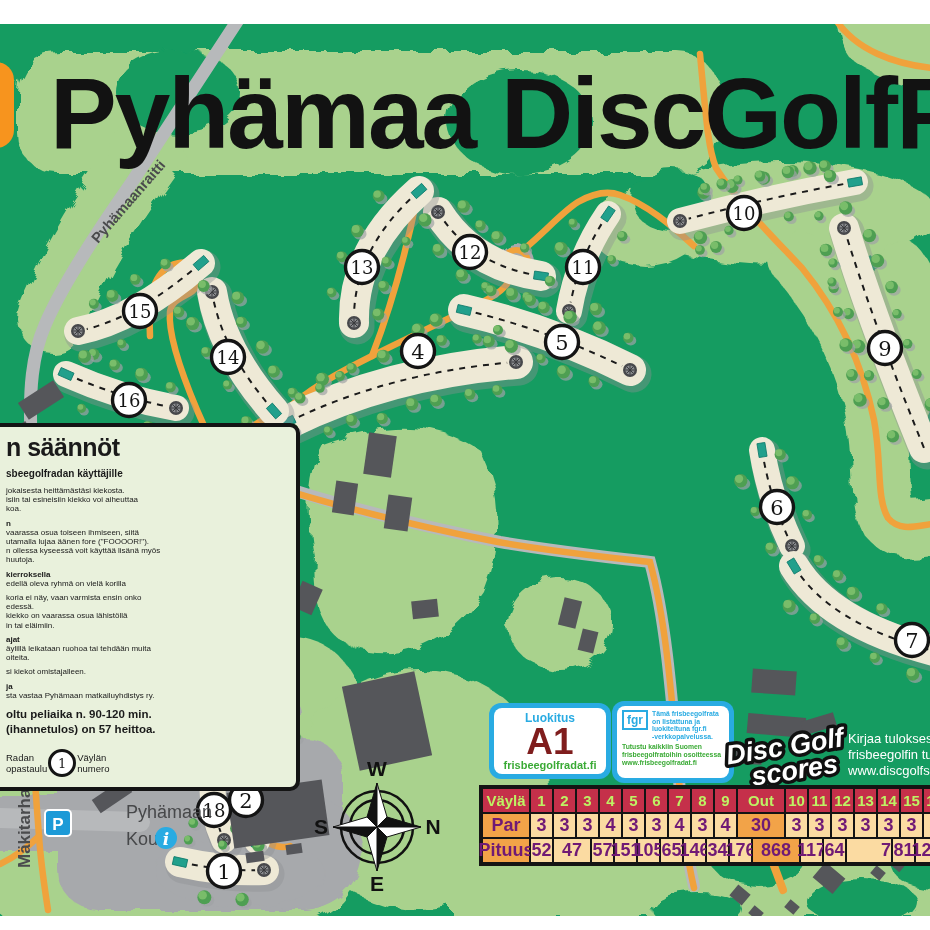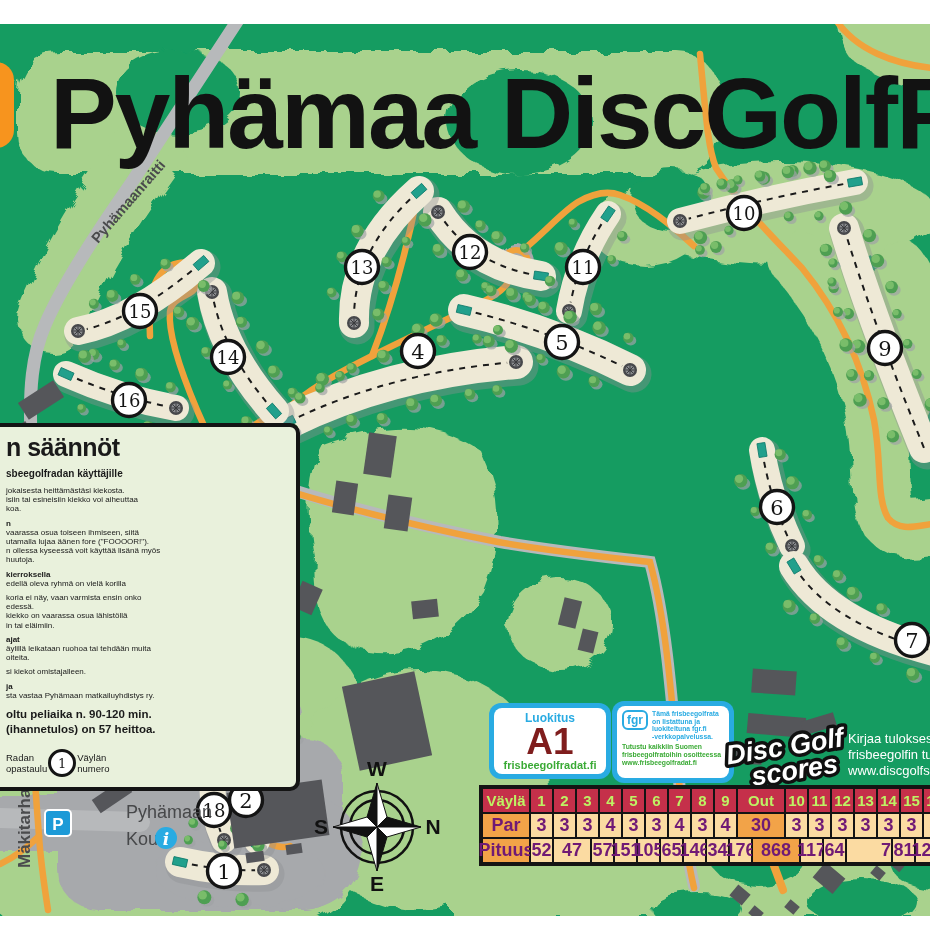--- a/index.html
+++ b/index.html
@@ -28,21 +28,21 @@
   .bluecard{position:absolute;background:#29ABE2;border-radius:12px;padding:5px;}
   .bluecard .inner{background:#fff;border-radius:8px;width:100%;height:100%;box-sizing:border-box;}
   #luokitus{left:489px;top:703px;width:112px;height:66px;}
   #luokitus .inner{display:flex;flex-direction:column;align-items:center;justify-content:center;}
   #luokitus .t1{color:#29ABE2;font-size:12px;font-weight:700;line-height:12px;}
   #luokitus .t2{color:#7f1d1d;font-size:37px;font-weight:800;line-height:36px;}
   #luokitus .t3{color:#3AAA35;font-size:11px;font-weight:700;line-height:11px;}
   #fgr{left:612px;top:701px;width:112px;height:72px;}
   #fgr .inner{padding:4px 5px;}
   #fgr .row{display:flex;gap:4px;align-items:flex-start;}
-  #fgr .bubble{border:2px solid #29ABE2;color:#29ABE2;border-radius:6px;font-size:12px;font-weight:800;
+  #fgr .bubble{border:2px solid #29ABE2;color:#29ABE2;border-radius:0;font-size:12px;font-weight:800;
         padding:2px 3px;line-height:12px;flex:0 0 auto;}
   #fgr .blue{color:#29ABE2;font-size:6.8px;line-height:7.6px;font-weight:600;}
   #fgr .green{color:#3AAA35;font-size:6.8px;line-height:7.6px;font-weight:600;margin-top:3px;}
   
   #scoreslogo{position:absolute;left:722px;top:712px;width:132px;height:84px;}
   #kirjaa{position:absolute;left:848px;top:731px;color:#fff;font-size:13px;line-height:16px;white-space:nowrap;}
   
   #scorecard{position:absolute;left:479px;top:785px;border:3px solid #141414;display:inline-block;background:#141414;}
   #scorecard .row{display:flex;}
   #scorecard .cell{box-sizing:border-box;border:1.5px solid #141414;display:flex;align-items:center;

